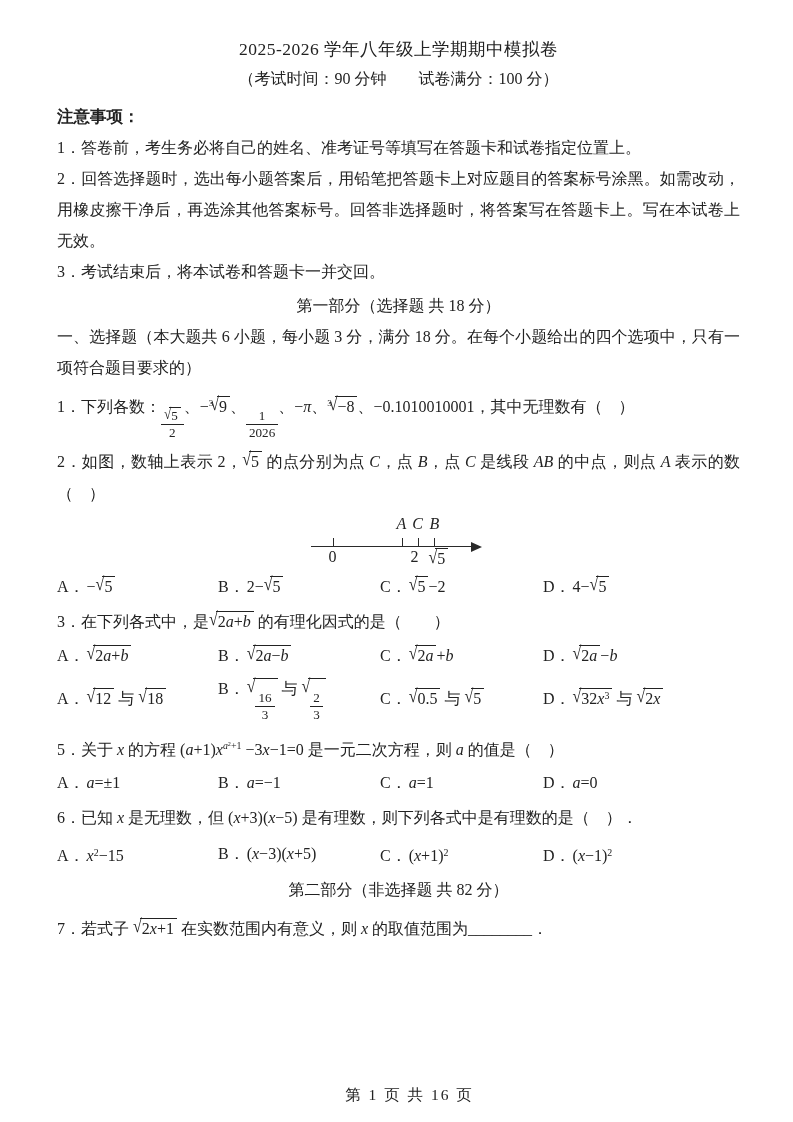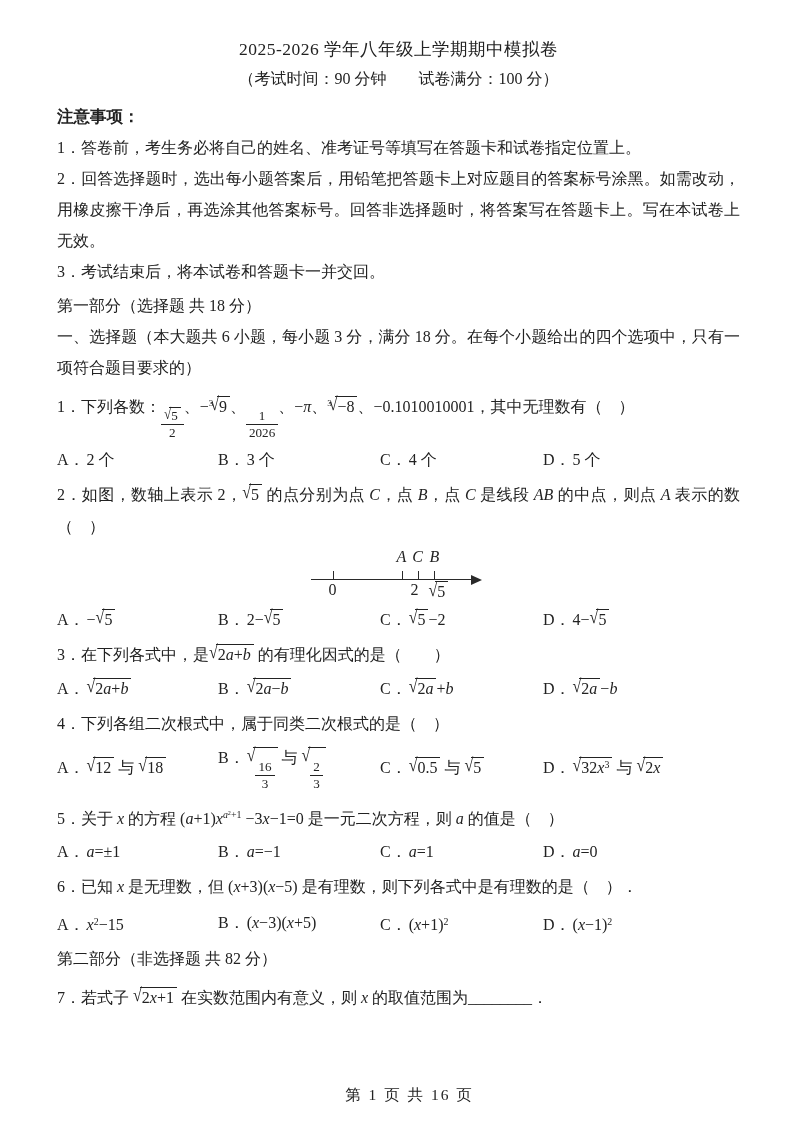--- a/index.html
+++ b/index.html
@@ -8,21 +8,21 @@
     font-family:"Liberation Serif","DejaVu Serif",serif;
     font-size:16px;color:#222222;
   }
   .page{position:relative;box-sizing:border-box;width:793px;height:1122px;
         padding:35px 53px 0 57px;}
   .doc-title{text-align:center;font-size:17.5px;line-height:28px;letter-spacing:.5px;}
   .doc-subtitle{text-align:center;font-size:16px;line-height:32px;}
   .notice-heading{font-weight:bold;font-size:16.5px;line-height:31px;margin-top:6px;}
   .para{line-height:31px;text-align:justify;}
   .red{color:var(--red,#dd4049);}
-  .section-heading{line-height:31px;margin-top:3px;}
+  .section-heading{text-align:center;line-height:31px;margin-top:3px;}
   .q-stem{line-height:32px;margin-top:4px;text-align:justify;}
   .opts{display:grid;grid-template-columns:161px 162px 163px 1fr;align-items:center;
         line-height:30px;margin:3px 0 3px 0;}
   .opt{white-space:nowrap;}
   .opt-label{margin-right:2px;}
   
   .it{font-style:italic;}
   .sqrt{white-space:nowrap;display:inline-block;}
   .rsym{display:inline-block;transform:scale(1,1.18);transform-origin:center bottom;}
   .rbody{display:inline-block;border-top:1.2px solid currentColor;margin-left:-2px;
@@ -66,26 +66,20 @@
   <div class="para">一、选择题（本大题共 6 小题，每小题 3 分，满分 18 分。在每个小题给出的四个选项中，只有一项符合题目要求的）</div>
 
   <div class="q">
     <div class="q-stem">1．下列各数：<span class="frac">
           <span class="num"><span class="sqrt"><span class="rsym">√</span><span class="rbody">5</span></span></span>
           <span class="den">2</span>
         </span>、−<span class="sqrt"><span class="ridx">3</span><span class="rsym">√</span><span class="rbody">9</span></span>、<span class="frac">
           <span class="num">1</span>
           <span class="den">2026</span>
         </span>、−<span class="it">π</span>、<span class="sqrt"><span class="ridx">3</span><span class="rsym">√</span><span class="rbody">−8</span></span>、−0.1010010001，其中无理数有（　）</div>
-    <div class="opts">
-      <span class="opt"><span class="opt-label">A．</span><span>2 个</span></span>
-      <span class="opt"><span class="opt-label">B．</span><span>3 个</span></span>
-      <span class="opt"><span class="opt-label">C．</span><span>4 个</span></span>
-      <span class="opt"><span class="opt-label">D．</span><span>5 个</span></span>
-    </div>
   </div>
 
   <div class="q">
     <div class="q-stem">2．如图，数轴上表示 2，<span class="sqrt"><span class="rsym">√</span><span class="rbody">5</span></span> 的点分别为点 <span class="it">C</span>，点 <span class="it">B</span>，点 <span class="it">C</span> 是线段 <span class="it">AB</span> 的中点，则点 <span class="it">A</span> 表示的数（　）</div>
     <div class="figure">
       <div class="numline">
         <span class="nl-pt pa">A</span>
         <span class="nl-pt pc">C</span>
         <span class="nl-pt pb">B</span>
         <div class="nl-line"></div>
@@ -111,21 +105,20 @@
     <div class="q-stem">3．在下列各式中，是<span class="sqrt"><span class="rsym">√</span><span class="rbody">2<span class="it">a</span>+<span class="it">b</span></span></span> 的有理化因式的是（　　）</div>
     <div class="opts">
       <span class="opt"><span class="opt-label">A．</span><span><span class="sqrt"><span class="rsym">√</span><span class="rbody">2<span class="it">a</span>+<span class="it">b</span></span></span></span></span>
       <span class="opt"><span class="opt-label">B．</span><span><span class="sqrt"><span class="rsym">√</span><span class="rbody">2<span class="it">a</span>−<span class="it">b</span></span></span></span></span>
       <span class="opt"><span class="opt-label">C．</span><span><span class="sqrt"><span class="rsym">√</span><span class="rbody">2<span class="it">a</span></span></span>+<span class="it">b</span></span></span>
       <span class="opt"><span class="opt-label">D．</span><span><span class="sqrt"><span class="rsym">√</span><span class="rbody">2<span class="it">a</span></span></span>−<span class="it">b</span></span></span>
     </div>
   </div>
 
   <div class="q">
-    <div class="q-stem">4．下列各组二次根式中，属于同类二次根式的是（　）</div>
     <div class="opts">
       <span class="opt"><span class="opt-label">A．</span><span><span class="sqrt"><span class="rsym">√</span><span class="rbody">12</span></span> 与 <span class="sqrt"><span class="rsym">√</span><span class="rbody">18</span></span></span></span>
       <span class="opt"><span class="opt-label">B．</span><span><span class="sqrt"><span class="rsym">√</span><span class="rbody"><span class="frac">
                   <span class="num">16</span>
                   <span class="den">3</span>
                 </span></span></span> 与 <span class="sqrt"><span class="rsym">√</span><span class="rbody"><span class="frac">
                   <span class="num">2</span>
                   <span class="den">3</span>
                 </span></span></span></span></span>
       <span class="opt"><span class="opt-label">C．</span><span><span class="sqrt"><span class="rsym">√</span><span class="rbody">0.5</span></span> 与 <span class="sqrt"><span class="rsym">√</span><span class="rbody">5</span></span></span></span>

